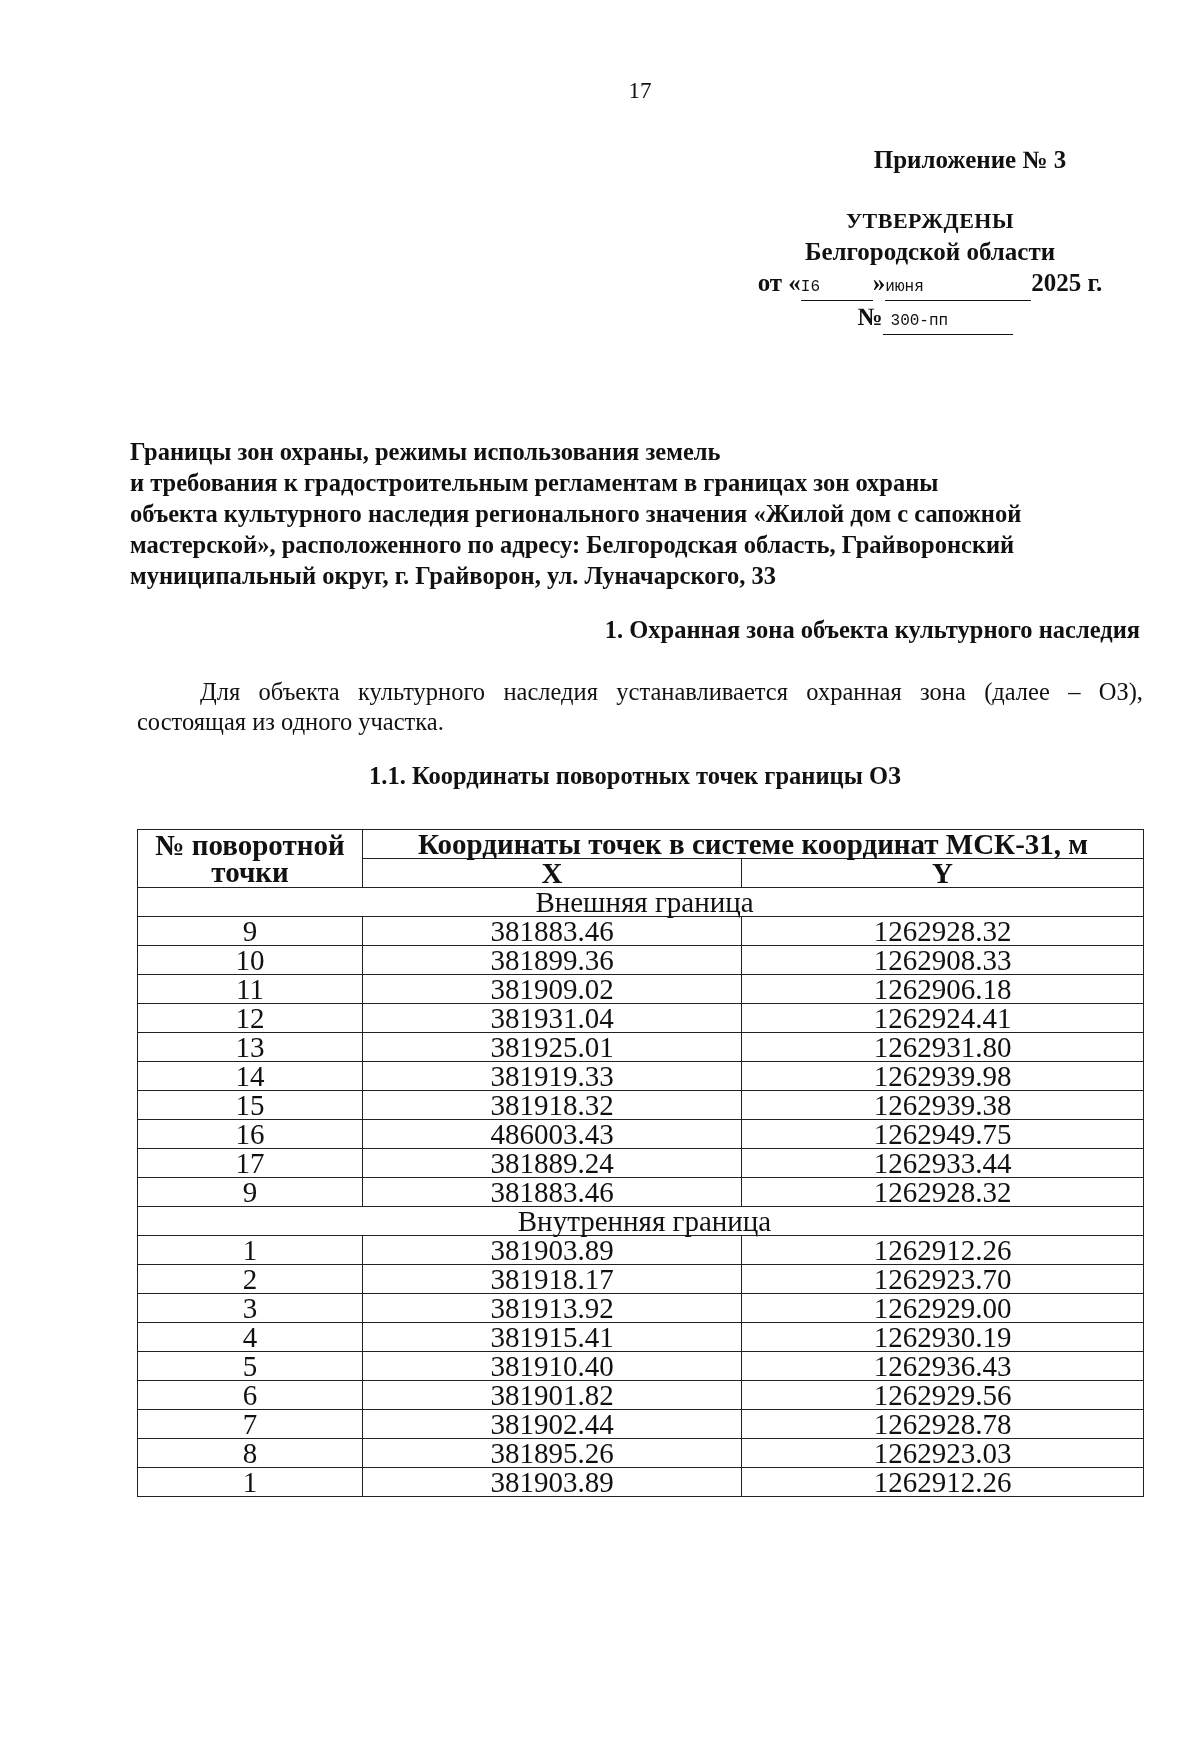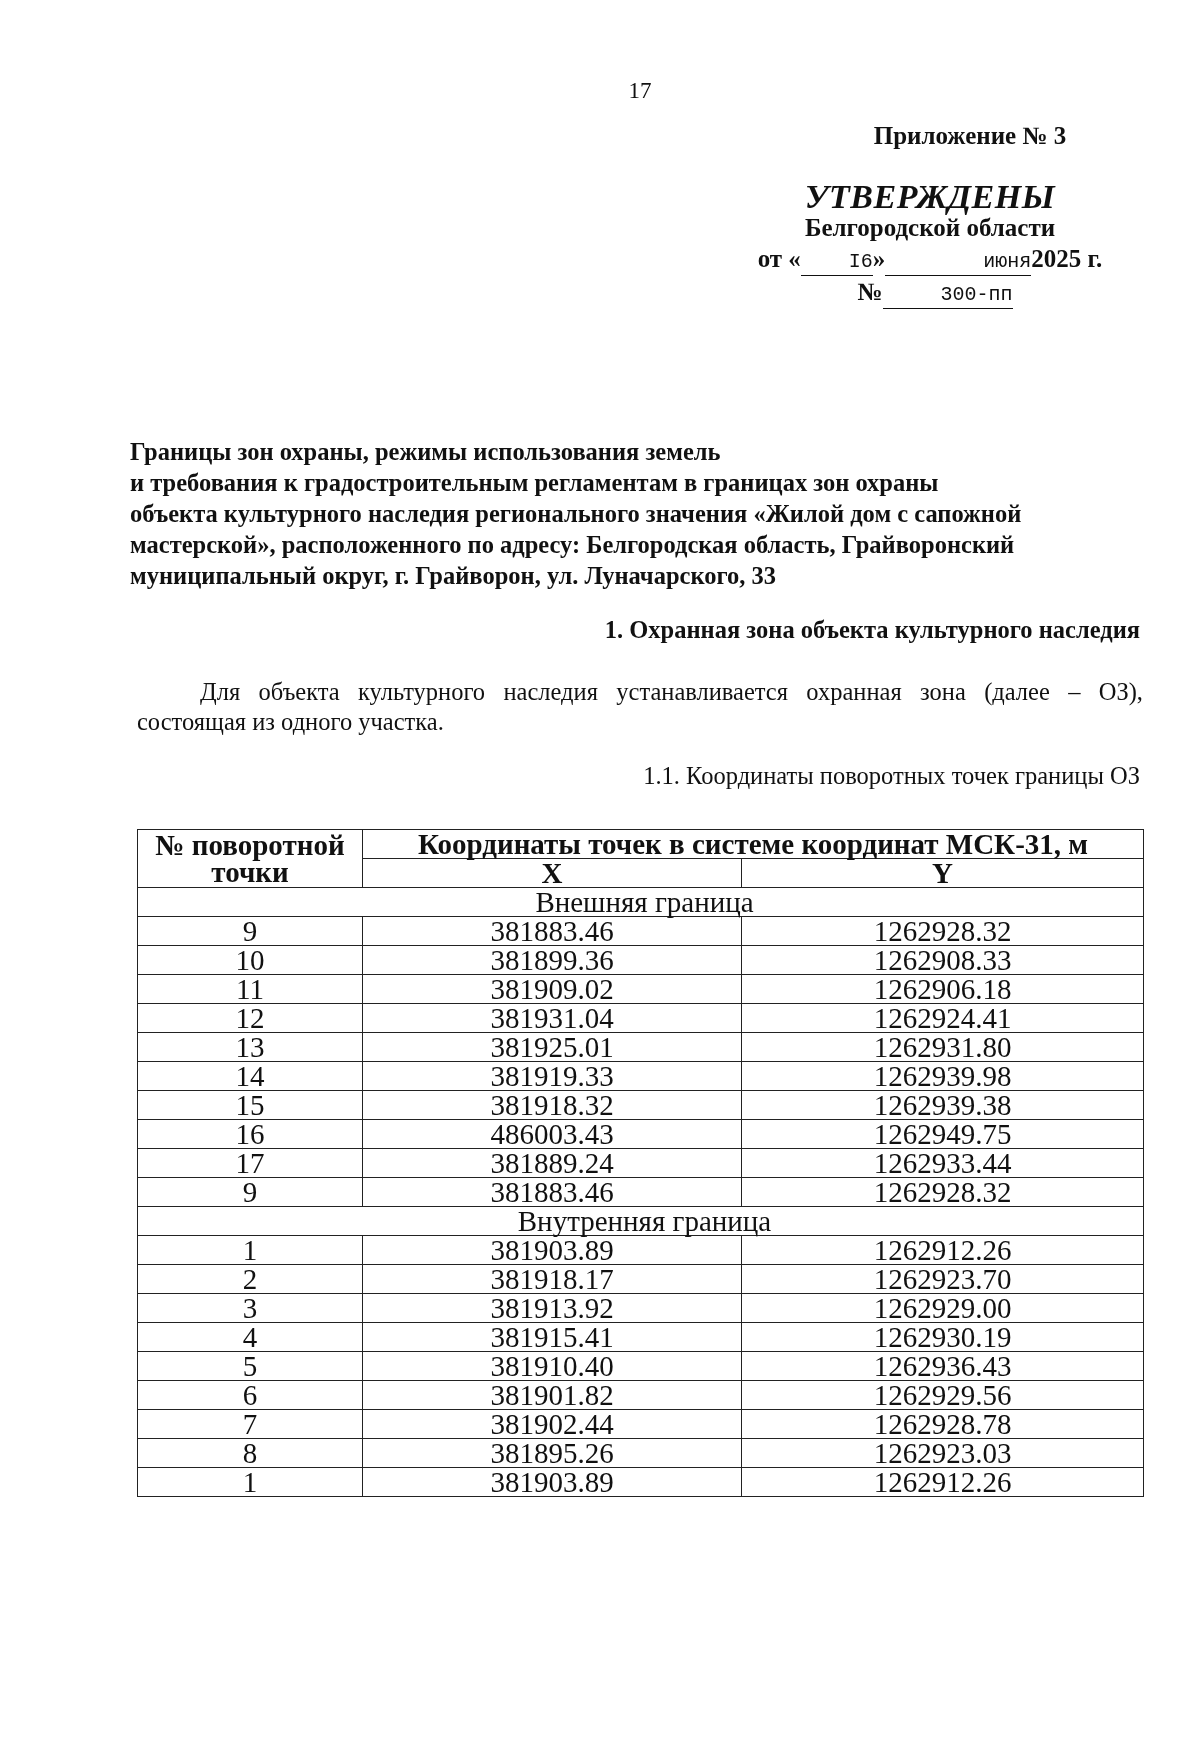--- a/index.html
+++ b/index.html
@@ -29,33 +29,33 @@
       left: 700px;
       width: 460px;
       text-align: center;
       font-weight: bold;
       font-size: 25px;
       line-height: 31px;
     }
     .appendix-label {
       margin-left: 80px;
       margin-bottom: 30px;
+      margin-top: 24px;
     }
     .approved-title {
-      font-size: 34px;
+      font-size: 22px;
       letter-spacing: 0.5px;
-      font-style: italic;
     }
     .date-line .field {
       display: inline-block;
       border-bottom: 1.5px solid #111;
       font-family: "Liberation Mono", "DejaVu Sans Mono", monospace;
       font-weight: normal;
-      font-size: 20px;
-      text-align: right;
+      font-size: 16px;
+      text-align: left;
       line-height: 26px;
     }
     .day-field { width: 72px; }
     .month-field { width: 146px; }
     .number-field { width: 122px; text-align: left; padding-left: 8px; }
     .doc-title {
       position: absolute;
       top: 436px;
       left: 130px;
       width: 1010px;
@@ -80,22 +80,22 @@
       font-size: 24.5px;
       line-height: 30px;
       text-align: justify;
     }
     .body-paragraph .indent { display: inline-block; width: 63px; }
     .subsection-heading {
       position: absolute;
       top: 762px;
       left: 130px;
       width: 1010px;
-      text-align: right;
-      font-weight: normal;
+      text-align: center;
+      font-weight: bold;
       font-size: 24.5px;
     }
     table.coords {
       position: absolute;
       top: 829px;
       left: 137px;
       width: 1006px;
       border-collapse: collapse;
       font-size: 29px;
       table-layout: fixed;

